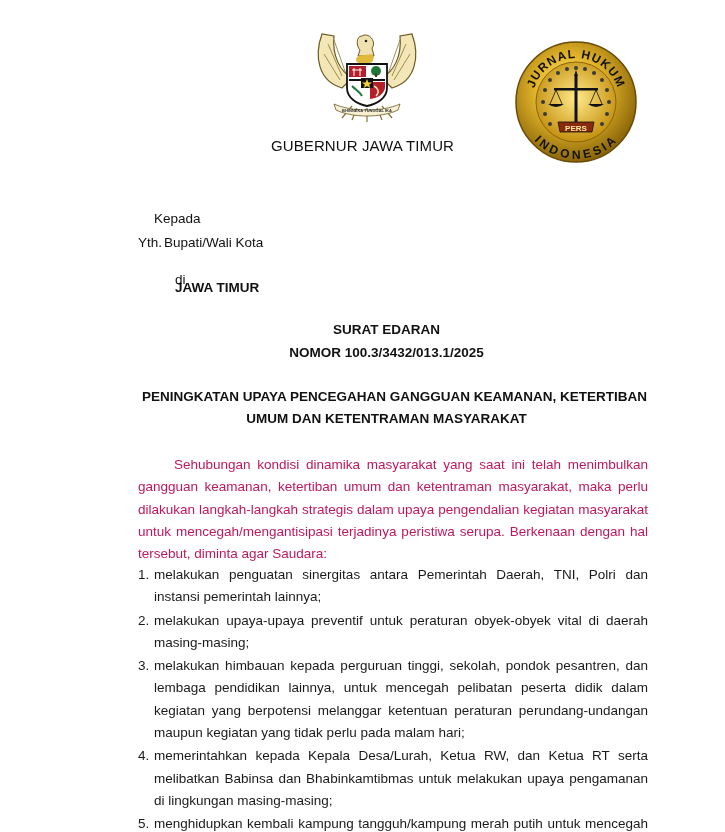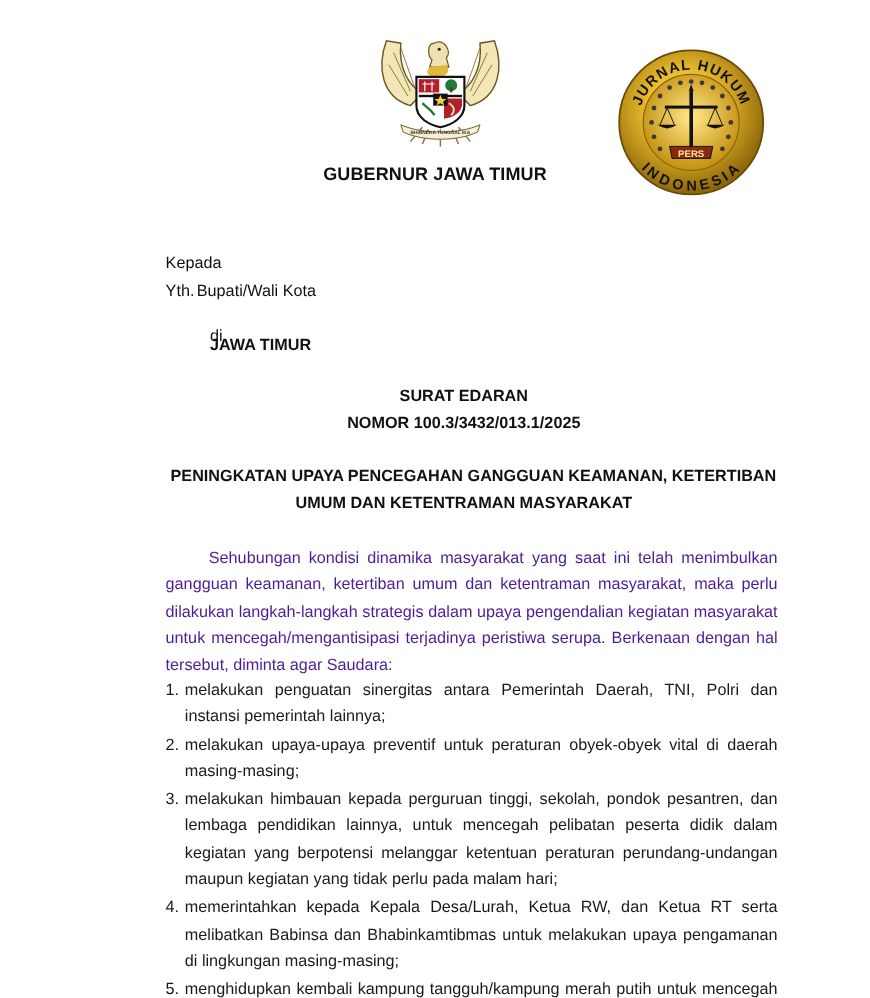--- a/index.html
+++ b/index.html
@@ -6,39 +6,39 @@
   body { width: 725px; height: 832px; overflow: hidden; position: relative;
          font-family: "Liberation Sans", sans-serif; color: #1a1a1a; }
   .page { position: absolute; left: 0; top: 0; width: 725px; height: 832px; background: #fff; }
 
   
   .garuda { position: absolute; left: 312px; top: 26px; width: 110px; height: 100px; }
   
   .badge { position: absolute; left: 512px; top: 40px; width: 128px; height: 124px; }
 
   .header-title { position: absolute; left: 0; width: 725px; top: 137px; text-align: center;
-                  font-weight: bold; font-size: 15px; letter-spacing: 0.1px; color: #111; }
+                  font-weight: normal; font-size: 15px; letter-spacing: 0.1px; color: #111; }
 
   .addr { position: absolute; font-size: 13.5px; color: #111; }
-  .addr.kepada { left: 138px; top: 211px; text-align: right; }
+  .addr.kepada { left: 154px; top: 211px; text-align: right; }
   .addr.yth { left: 138px; top: 235px; }
   .addr.recipient { left: 164px; top: 235px; }
   .addr.di { left: 175px; top: 258px; margin-top: 14px; }
   .addr.place { left: 175px; top: 280px; font-weight: bold; }
 
   .center-line { position: absolute; left: 0; width: 725px; text-align: center;
                  font-weight: bold; font-size: 13.5px; color: #111; margin-left: 24px; }
   .l1 { top: 322px; }
   .l2 { top: 345px; }
   .l3 { top: 367px; }
   .l4 { top: 389px; left: 8px; }
   .l5 { top: 411px; }
 
   .para { position: absolute; left: 138px; width: 510px; font-size: 13.5px; line-height: 22.3px;
-          text-align: justify; color: #4c1d95; }
+          text-align: justify; color: #be185d; }
   .intro { top: 454px; text-indent: 36px; }
 
   .list { position: absolute; left: 138px; top: 564px; width: 510px; margin: 0; padding: 0;
           list-style: none; font-size: 13.5px; line-height: 22.3px; color: #1a1a1a; }
   .list li { position: relative; padding-left: 16px; text-align: justify; margin-bottom: 1px; }
   .list li .num { position: absolute; left: 0; top: 0; }
   .list li .txt { display: block; }
 </style>
 </head>
 <body>

